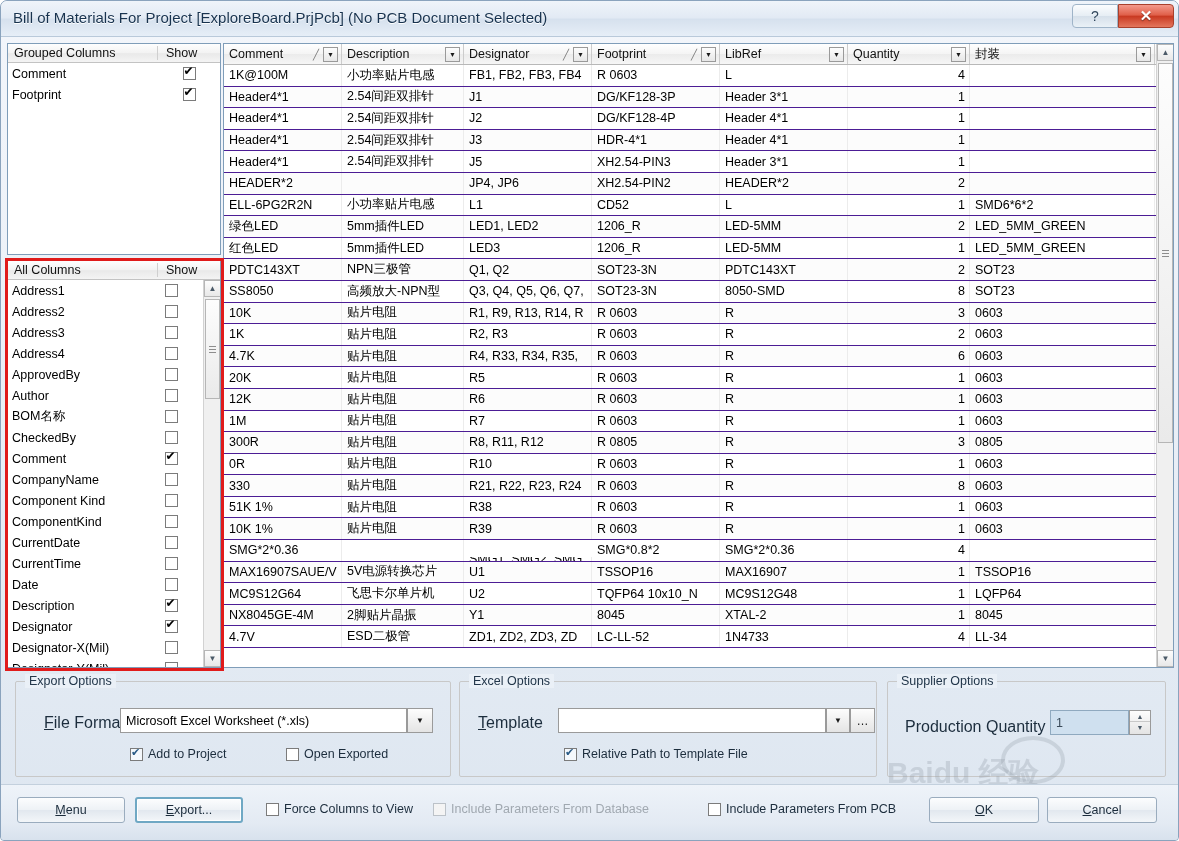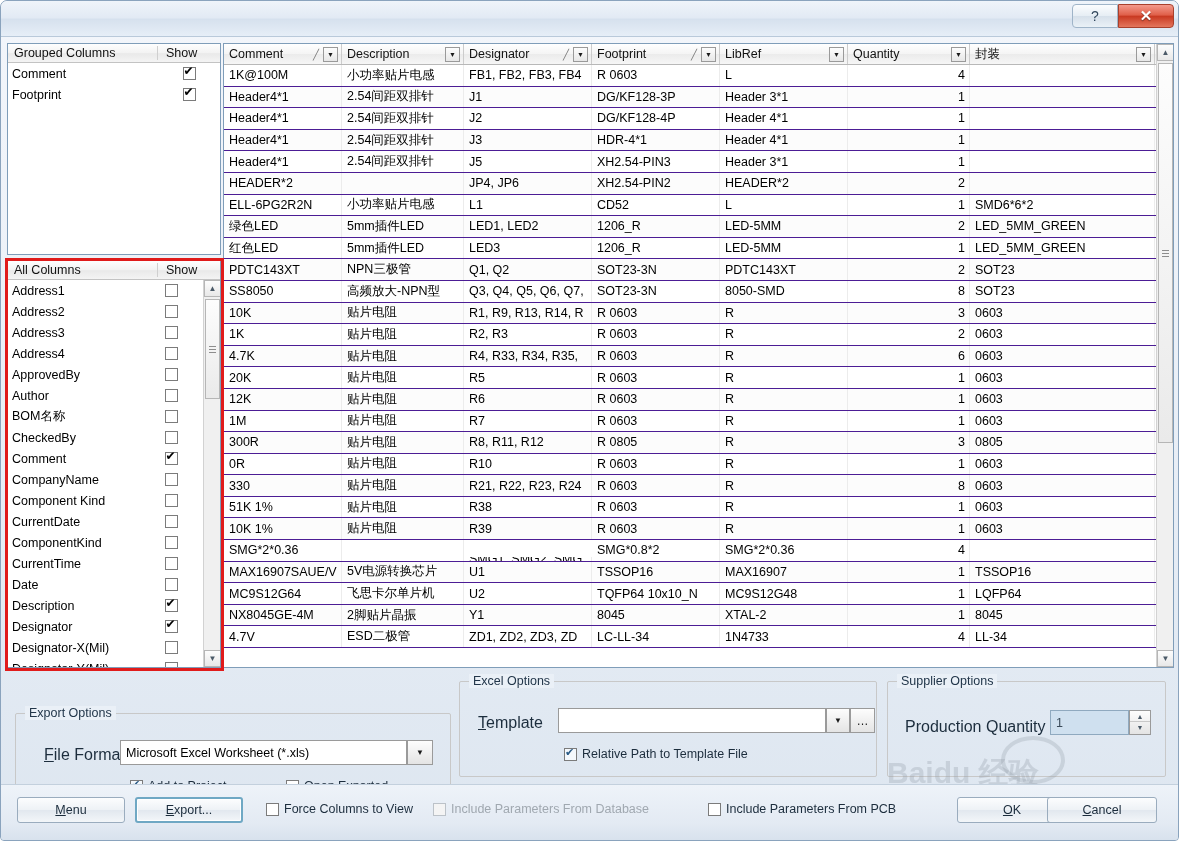--- a/index.html
+++ b/index.html
@@ -149,21 +149,21 @@
 
   
   .group {
     position:absolute; border:1px solid #c8c8c8; border-radius:2px;
     background:transparent;
   }
   .group > .legend {
     position:absolute; left:9px; top:-8px; padding:0 4px;
     background:#eaf0f7; font-size:12.5px; color:#22364a;
   }
-  #grp-export { left:14px; top:680px; width:436px; height:96px;margin-top:32px; }
+  #grp-export { left:14px; top:680px; width:436px; height:96px; }
   #grp-excel  { left:458px; top:680px; width:418px; height:96px; }
   #grp-supplier { left:886px; top:680px; width:279px; height:96px; }
 
   .lblq { position:absolute; font-size:16px; color:#1c2d3d; white-space:nowrap; }
   .u { text-decoration:underline; }
 
   .textbox {
     position:absolute; background:#ffffff; border:1px solid #9a9a9a;
     font-size:12.5px; color:#000; display:flex; align-items:center;
     padding-left:5px;
@@ -227,20 +227,21 @@
     left:1000px; top:735px; width:64px; height:48px;
     border-radius:50%; border:4px solid rgba(150,160,170,.30);
   }
 </style>
 </head>
 <body>
 
 <div id="app">
 
   <div class="titlebar">
+    <div class="title-text">Bill of Materials For Project [ExploreBoard.PrjPcb] (No PCB Document Selected)</div>
     <div class="win-btns">
       <div class="wb help">?</div>
       <div class="wb close">✕</div>
     </div>
   </div>
 
   <div class="panel" id="grouped-panel">
     <div class="lhdr">
       <div class="h1">Grouped Columns</div>
       <div class="h2">Show</div>
@@ -328,27 +329,27 @@
               <span class="cb"></span>
             </div>
           </div>
           <div class="lrow">
             <div class="c1">Component Kind</div>
             <div class="c2">
               <span class="cb"></span>
             </div>
           </div>
           <div class="lrow">
+            <div class="c1">ComponentKind</div>
+            <div class="c2">
+              <span class="cb"></span>
+            </div>
+          </div>
+          <div class="lrow">
             <div class="c1">CurrentDate</div>
-            <div class="c2">
-              <span class="cb"></span>
-            </div>
-          </div>
-          <div class="lrow">
-            <div class="c1">ComponentKind</div>
             <div class="c2">
               <span class="cb"></span>
             </div>
           </div>
           <div class="lrow">
             <div class="c1">CurrentTime</div>
             <div class="c2">
               <span class="cb"></span>
             </div>
           </div>
@@ -665,21 +666,21 @@
           <div class="gc" style="width: 128px;">Y1</div>
           <div class="gc" style="width: 128px;">8045</div>
           <div class="gc" style="width: 128px;">XTAL-2</div>
           <div class="gc num" style="width: 122px;">1</div>
           <div class="gc" style="width: 185px;">8045</div>
         </div>
         <div class="grow">
           <div class="gc" style="width: 118px;">4.7V</div>
           <div class="gc" style="width: 122px;">ESD二极管</div>
           <div class="gc" style="width: 128px;">ZD1, ZD2, ZD3, ZD</div>
-          <div class="gc" style="width: 128px;">LC-LL-34</div>
+          <div class="gc" style="width: 128px;">LC-LL-52</div>
           <div class="gc" style="width: 128px;">1N4733</div>
           <div class="gc num" style="width: 122px;">4</div>
           <div class="gc" style="width: 185px;">LL-34</div>
         </div>
       </div>
     <div class="gscroll">
       <div class="sb-btn">▲</div>
       <div class="sb-thumb" style="top:19px;height:380px;">
         <span class="grip">
             <i></i>
@@ -751,21 +752,21 @@
       <span>Force Columns to View</span>
     </div>
     <div class="chk dim" style="left:432px; top:17px;">
       <span class="box"></span>
       <span>Include Parameters From Database</span>
     </div>
     <div class="chk" style="left:707px; top:17px;">
       <span class="box"></span>
       <span>Include Parameters From PCB</span>
     </div>
-    <div class="btn" style="left:928px; top:12px; width:110px;margin-left:28px;">
+    <div class="btn" style="left:928px; top:12px; width:110px;">
       <span><span class="u">O</span>K</span>
     </div>
     <div class="btn" style="left:1046px; top:12px; width:110px;">
       <span><span class="u">C</span>ancel</span>
     </div>
   </div>
 
 </div>
 
 </body></html>

